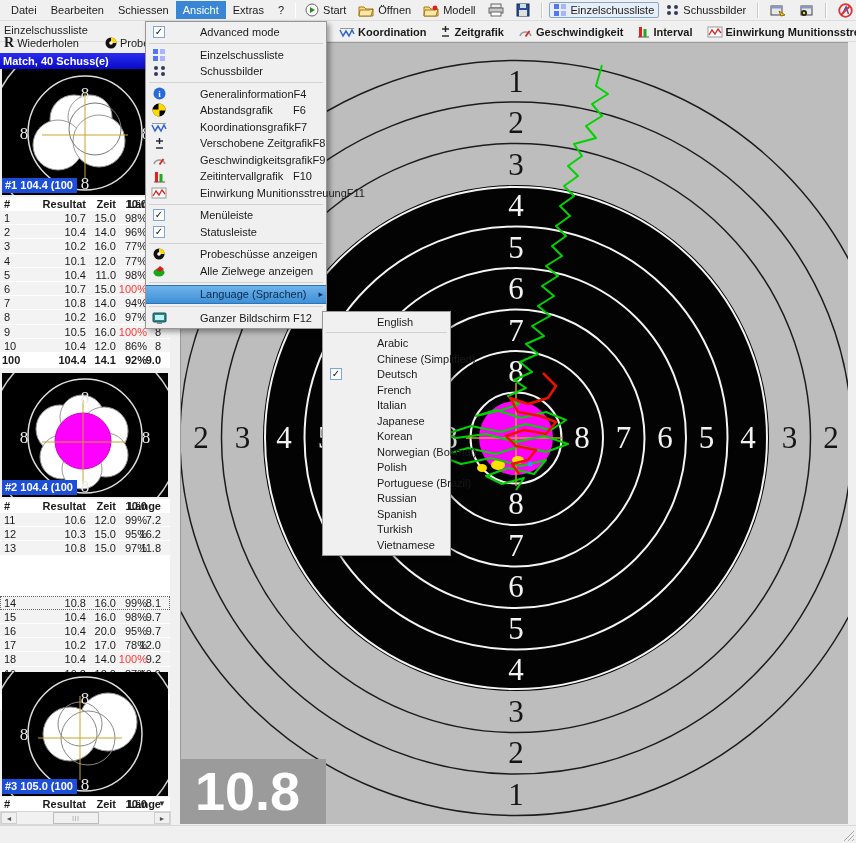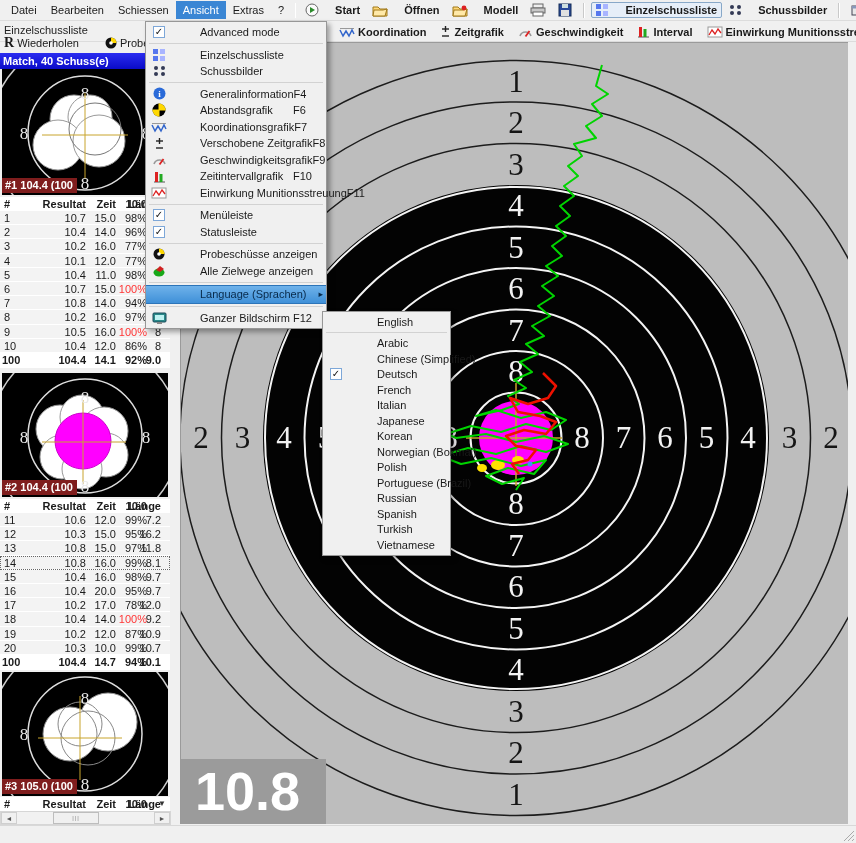--- a/index.html
+++ b/index.html
@@ -5,21 +5,21 @@
   html,body{margin:0;padding:0;}
   body{width:856px;height:843px;position:relative;overflow:hidden;
        background:#f0f0f0;font-family:"Liberation Sans",sans-serif;font-size:11px;color:#1a1a1a;}
 
   
   #topbar{position:absolute;left:0;top:0;width:856px;height:21px;background:#f0f0f0;
           border-bottom:1px solid #dcdcdc;display:flex;align-items:center;padding-left:4px;box-sizing:border-box;}
   .menu-item{padding:3px 7px;cursor:default;white-space:nowrap;}
   .menu-item.active{background:#3a86d4;color:#fff;}
   .tb-sep{width:1px;height:15px;background:#c9c9c9;border-right:1px solid #fff;margin:0 4px;}
-  .tb-btn{display:flex;align-items:center;gap:16px;padding:1px 4px;white-space:nowrap;border:1px solid transparent;font-weight:bold;}
+  .tb-btn{display:flex;align-items:center;gap:4px;padding:1px 4px;white-space:nowrap;border:1px solid transparent;}
   .tb-btn.pressed{border:1px solid #88a8c8;background:#e6eef8;border-radius:2px;}
   .icon{display:inline-flex;align-items:center;justify-content:center;line-height:0;}
 
   
   #bar2{position:absolute;left:0;top:21px;width:856px;height:21px;background:#f0f0f0;
         border-bottom:1px solid #dcdcdc;box-sizing:border-box;}
   #pane-caption{position:absolute;left:4px;top:3px;color:#222;}
   #view-toolbar{position:absolute;left:332px;top:0;height:21px;display:flex;align-items:center;}
   #view-toolbar .tb-btn{font-weight:bold;gap:3px;padding:1px 6px;}
 
@@ -27,32 +27,32 @@
   #left-panel{position:absolute;left:0;top:42px;width:171px;height:783px;background:#f0f0f0;z-index:2;}
   #left-buttons{position:absolute;left:0;top:-8px;width:171px;height:18px;display:flex;align-items:center;}
   .lp-btn{display:flex;align-items:center;gap:3px;padding:0 4px;white-space:nowrap;}
   .r-glyph{font-family:"Liberation Serif",serif;font-weight:bold;font-size:14px;}
   #match-title{position:absolute;left:0;top:11px;width:171px;height:16px;line-height:16px;
                background:linear-gradient(#2a2cf0,#0a0bc8);color:#fff;font-weight:bold;padding-left:3px;box-sizing:border-box;}
   .thumb{position:absolute;left:2px;width:166px;background:#000;}
   #thumb1{top:27px;height:126px;}
   #thumb2{top:331px;height:124px;}
   #thumb3{top:630px;height:124px;}
-  .thumb-caption{position:absolute;left:0;bottom:2px;background:#7f1d1d;color:#fff;
+  .thumb-caption{position:absolute;left:0;bottom:2px;background:#1d4ed8;color:#fff;
                  font-weight:bold;padding:1px 4px 2px 3px;white-space:nowrap;}
   .thumb-svg text{font-family:"Liberation Serif",serif;font-size:17px;fill:#e8e8e8;text-anchor:middle;}
 
   .shot-table{position:absolute;left:0;width:170px;background:#fff;}
   #table1{top:155px;}
   #table2{top:457px;}
   #table3{top:755px;}
   .t-row,.t-head,.t-total{position:relative;height:14.2px;}
   .t-head{height:14px;font-weight:bold;background:#fff;}
   .t-row{background:#f3f3f3;border-bottom:1px solid #fff;box-sizing:border-box;}
-  .t-row.focused{outline:1px dotted #666;outline-offset:-1px;}
+  .t-row.focused{outline:1px dotted #666;outline-offset:-1px;margin-top:40px;}
   .t-total{height:15px;font-weight:bold;background:#fff;}
   .tc{position:absolute;top:0;line-height:14px;white-space:nowrap;}
   .c0{left:4px;} .c1{right:84px;padding-left:6px;} .c2{right:54px;} .c3{right:23px;} .c4{right:9px;}
   .t-total .c0{left:2px;}
   .red{color:#ff3434;}
 
   #mini-scroll-down{position:absolute;left:158px;top:757px;font-size:8px;color:#333;}
   #hscroll{position:absolute;left:0;top:769px;width:171px;height:14px;background:#f1f1f1;
            border:1px solid #d6d6d6;box-sizing:border-box;display:flex;}
   .sb-btn{width:16px;height:100%;background:#f0f0f0;border:1px solid #cfcfcf;box-sizing:border-box;

